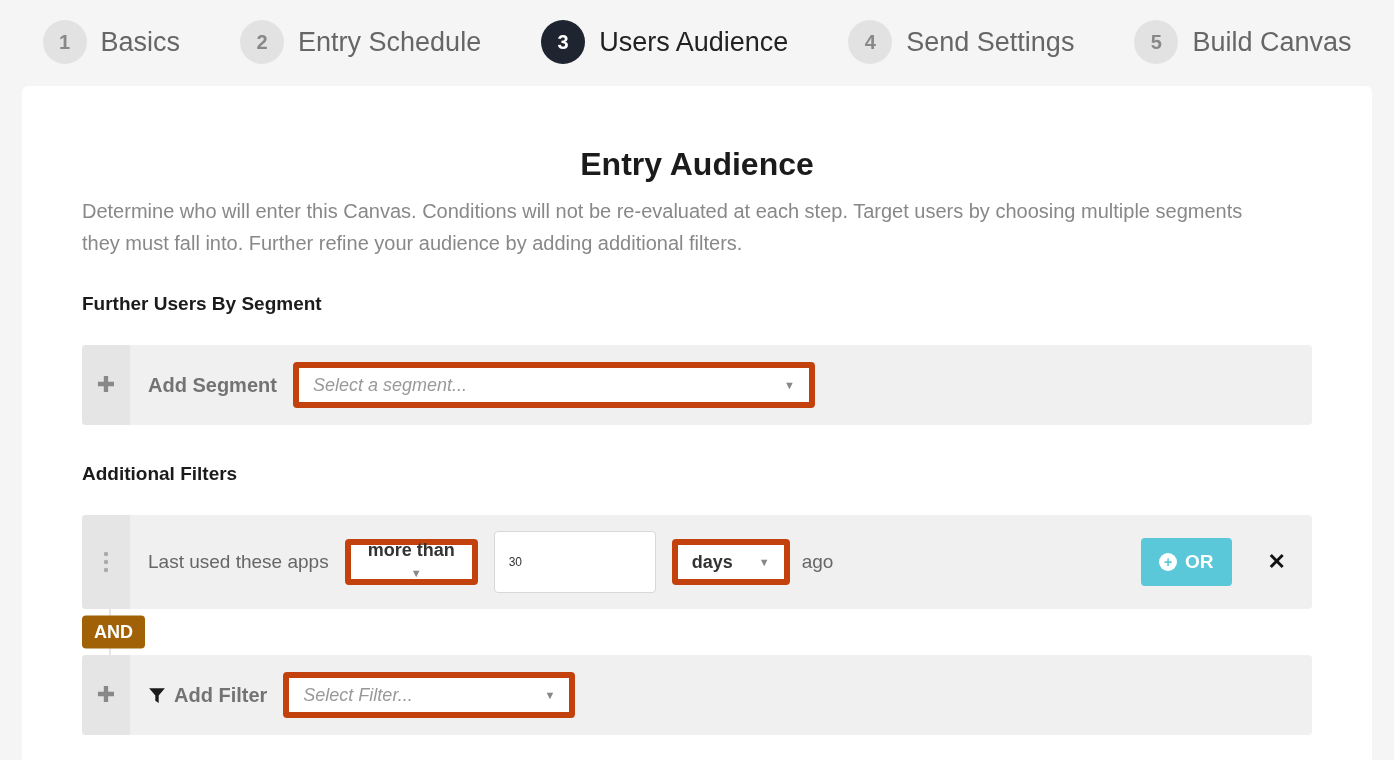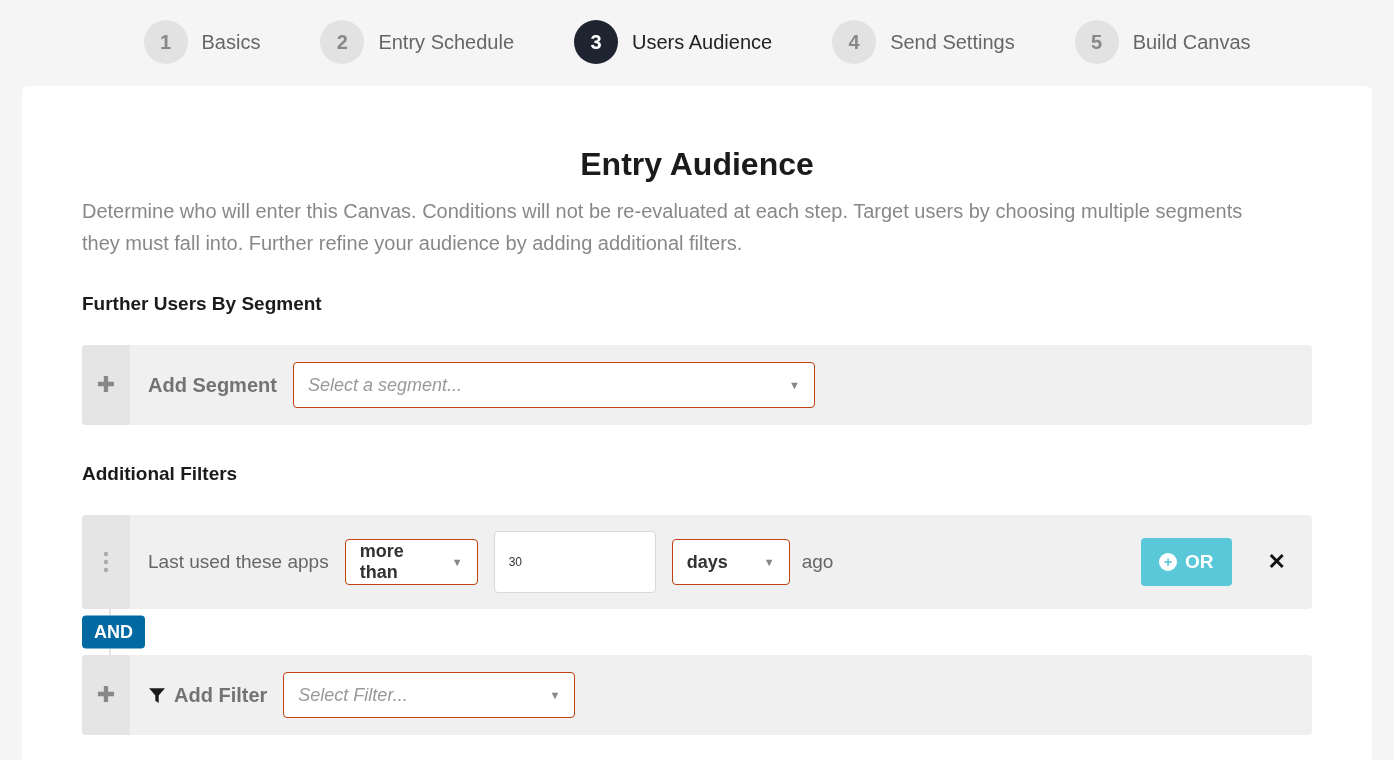--- a/index.html
+++ b/index.html
@@ -32,21 +32,21 @@
       align-items: center;
       justify-content: center;
       font-size: 20px;
       font-weight: 600;
     }
     .step.active .step-num {
       background: #1e2430;
       color: #fff;
     }
     .step-label {
-      font-size: 20px;
+      font-size: 27px;
       color: #666;
       font-weight: 500;
     }
     .step.active .step-label { color: #222; }
     .card {
       background: #fff;
       border-radius: 6px;
       margin: 0 22px 22px;
       padding: 60px 60px 32px;
     }
@@ -115,34 +115,34 @@
       display:flex;
       align-items:center;
       gap:8px;
     }
     .row-label-light {
       font-size: 19px;
       color: #666;
     }
     .select-like {
       background: #fff;
-      border: 1px solid #c2410c;
+      border: 6px solid #c2410c;
       border-radius: 4px;
       height: 46px;
       padding: 0 14px;
       display: flex;
       align-items: center;
       justify-content: space-between;
       cursor: pointer;
       font-size: 18px;
     }
     .select-like.italic { font-style: italic; color: #999; }
     .caret { color:#888; font-size:11px; margin-left:10px; }
     .select-segment { width: 522px; }
-    .select-compare { width: 133px; justify-content:flex-end; gap:6px; font-weight:700; color:#333;}
+    .select-compare { width: 133px; justify-content:flex-end; gap:6px; font-weight:700; color:#333;flex-direction:column;}
     .input-num {
       width: 162px;
       height:62px;
       border:1px solid #d8d8d8;
       border-radius:4px;
       padding: 0 14px;
       font-size:12px;
       color:#333;
     }
     .select-unit { width: 118px; font-weight:700; color:#333;}
@@ -167,21 +167,21 @@
       display:flex;align-items:center;justify-content:center;font-size:14px;font-weight:900;
     }
     .close-x {
       font-size:22px;
       font-weight:900;
       color:#111;
       padding: 0 26px 0 18px;
       cursor:pointer;
     }
     .and-badge {
-      background:#0369a1;
+      background:#a16207;
       color:#fff;
       font-weight:700;
       font-size:18px;
       border-radius:4px;
       padding:6px 12px;
       display:inline-block;
       margin: 18px 0 18px 0;
       position:relative;
     }
     .connector {

